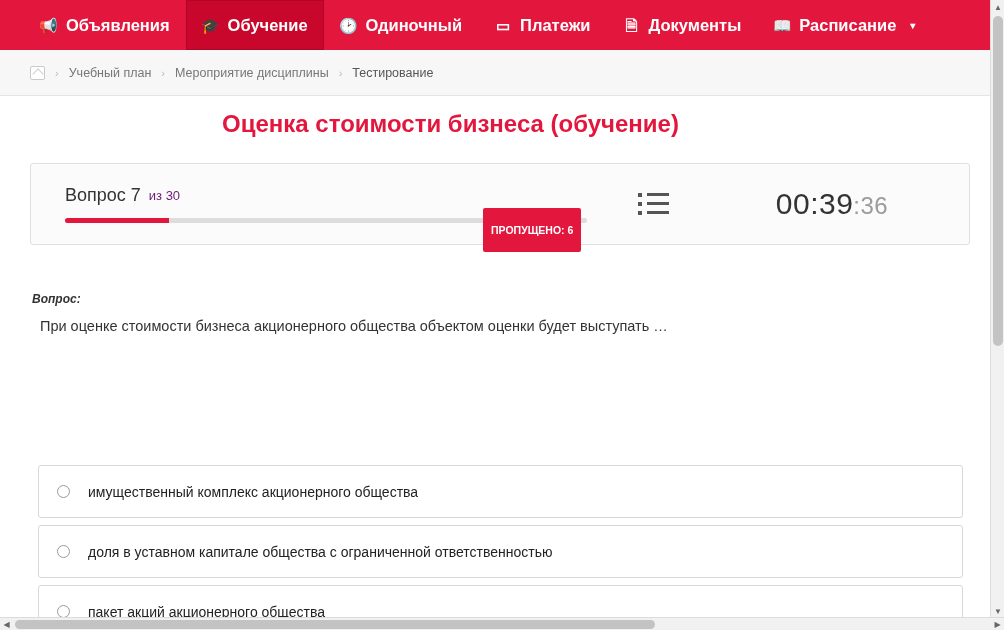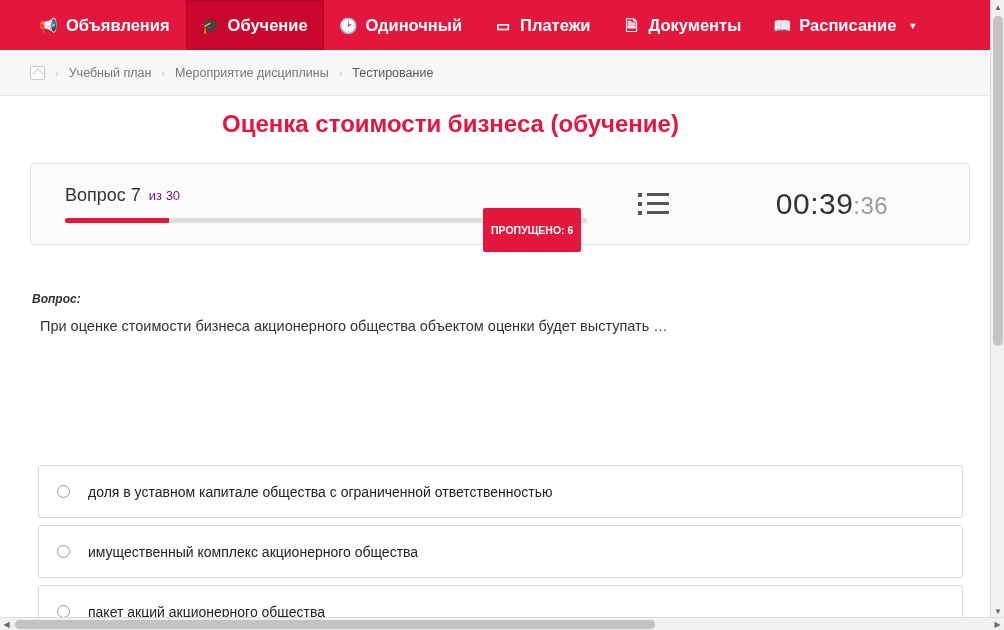--- a/index.html
+++ b/index.html
@@ -380,25 +380,25 @@
       <span>00:39</span><span class="secs">:36</span>
     </div>
   </div>
 
   <div class="q-label">Вопрос:</div>
   <div class="q-text">При оценке стоимости бизнеса акционерного общества объектом оценки будет выступать …</div>
 
   <div class="options">
     <div class="option">
       <span class="radio"></span>
-      <span>доля в уставном капитале общества с ограниченной ответственностью</span>
+      <span>имущественный комплекс акционерного общества</span>
     </div>
     <div class="option">
       <span class="radio"></span>
-      <span>имущественный комплекс акционерного общества</span>
+      <span>доля в уставном капитале общества с ограниченной ответственностью</span>
     </div>
     <div class="option">
       <span class="radio"></span>
       <span>пакет акций акционерного общества</span>
     </div>
   </div>
 
   <div class="vscroll">
     <div class="arrow-up">▲</div>
     <div class="vthumb"></div>

